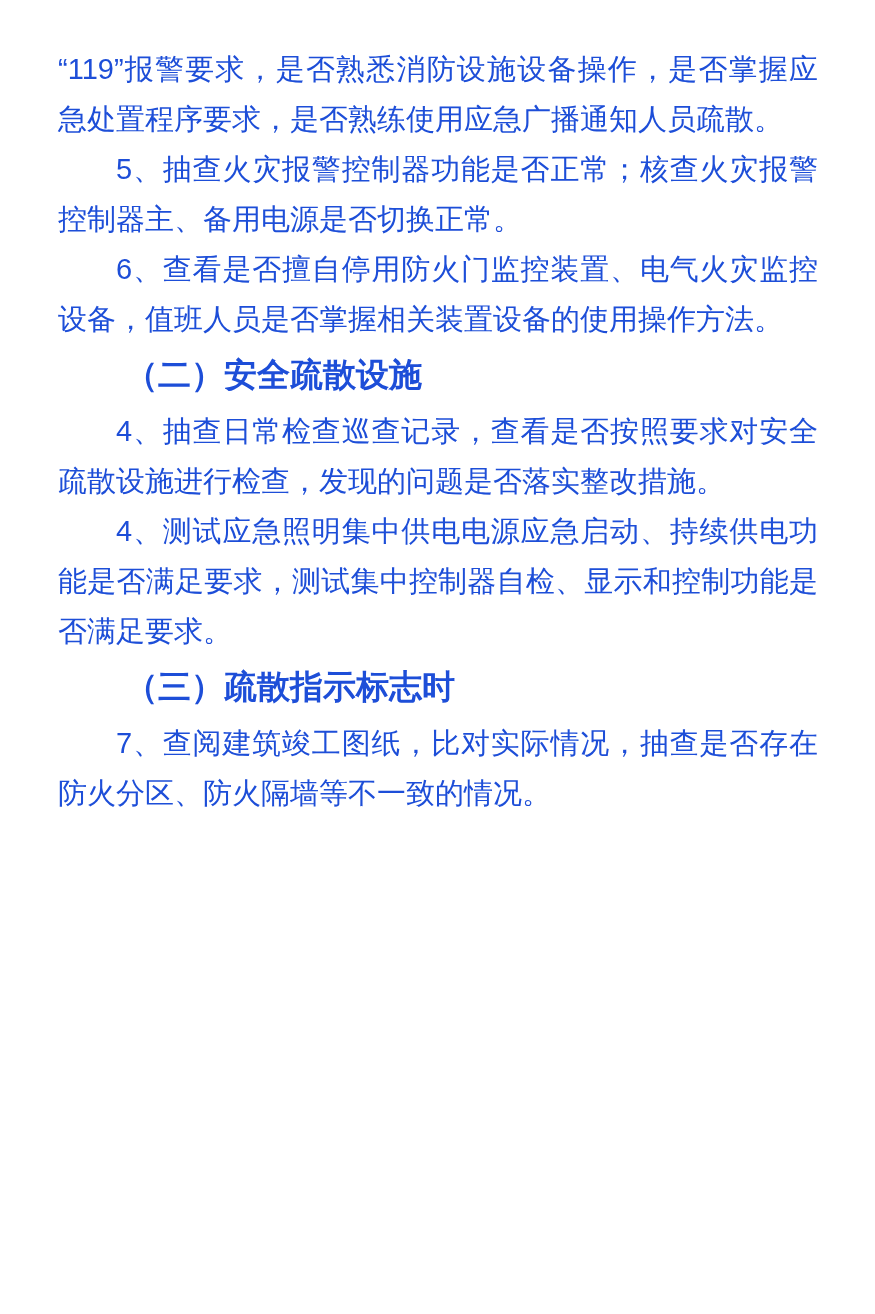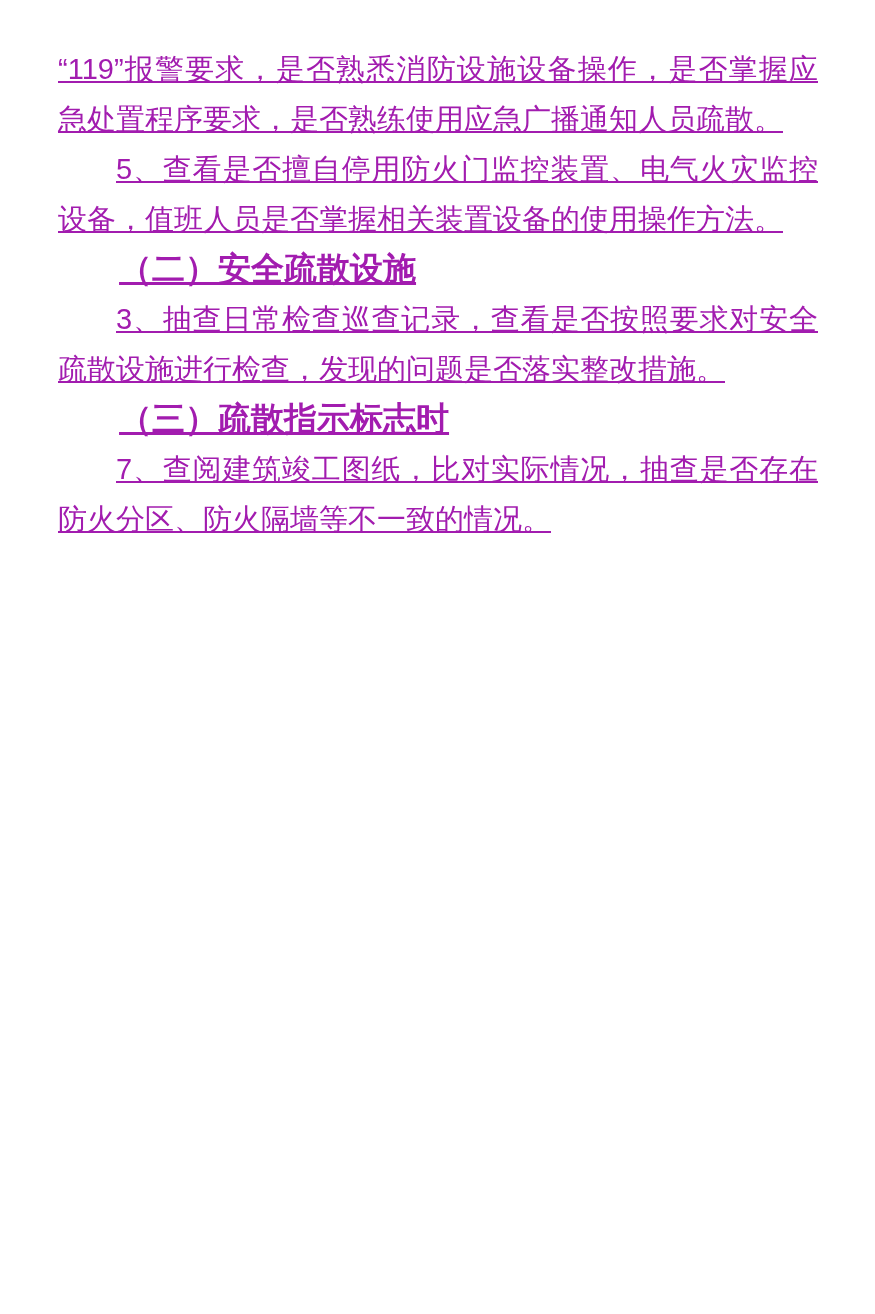--- a/index.html
+++ b/index.html
@@ -13,60 +13,61 @@
     overflow: hidden;
   }
   .page {
     box-sizing: border-box;
     width: 875px;
     height: 1314px;
     background: #ffffff;
     padding: 44px 57px 0 58px;
   }
   .doc-text {
-    color: #a21caf;
+    color: #1d4ed8;
     font-family: "Liberation Sans", "DejaVu Sans", sans-serif;
-    text-decoration: underline;
   }
   p.para {
     margin: 0;
     padding: 0;
     font-size: 29px;
     line-height: 50px;
     text-align: justify;
     text-justify: inter-ideograph;
     text-align-last: left;
     word-break: break-all;
   }
   p.para.indent {
     text-indent: 2em;
   }
   p.heading {
-    margin: 0;
+    margin: 6px;
     padding: 0;
     font-size: 33px;
     line-height: 50px;
     font-weight: 700;
     text-indent: 1.85em;
     white-space: nowrap;
   }
 </style>
 </head>
 <body>
 
 <div class="page doc-text">
   <p class="para">“119”报警要求，是否熟悉消防设施设备操作，是否掌握应急处置程序要求，是否熟练使用应急广播通知人员疏散。</p>
 
+  <p class="para indent">5、抽查火灾报警控制器功能是否正常；核查火灾报警控制器主、备用电源是否切换正常。</p>
 
 
-  <p class="para indent">5、查看是否擅自停用防火门监控装置、电气火灾监控设备，值班人员是否掌握相关装置设备的使用操作方法。</p>
+  <p class="para indent">6、查看是否擅自停用防火门监控装置、电气火灾监控设备，值班人员是否掌握相关装置设备的使用操作方法。</p>
 
   <p class="heading">（二）安全疏散设施</p>
 
-  <p class="para indent">3、抽查日常检查巡查记录，查看是否按照要求对安全疏散设施进行检查，发现的问题是否落实整改措施。</p>
+  <p class="para indent">4、抽查日常检查巡查记录，查看是否按照要求对安全疏散设施进行检查，发现的问题是否落实整改措施。</p>
 
 
 
+  <p class="para indent">4、测试应急照明集中供电电源应急启动、持续供电功能是否满足要求，测试集中控制器自检、显示和控制功能是否满足要求。</p>
 
   <p class="heading">（三）疏散指示标志时</p>
 
   <p class="para indent">7、查阅建筑竣工图纸，比对实际情况，抽查是否存在防火分区、防火隔墙等不一致的情况。</p>
 </div>
 
 </body></html>

